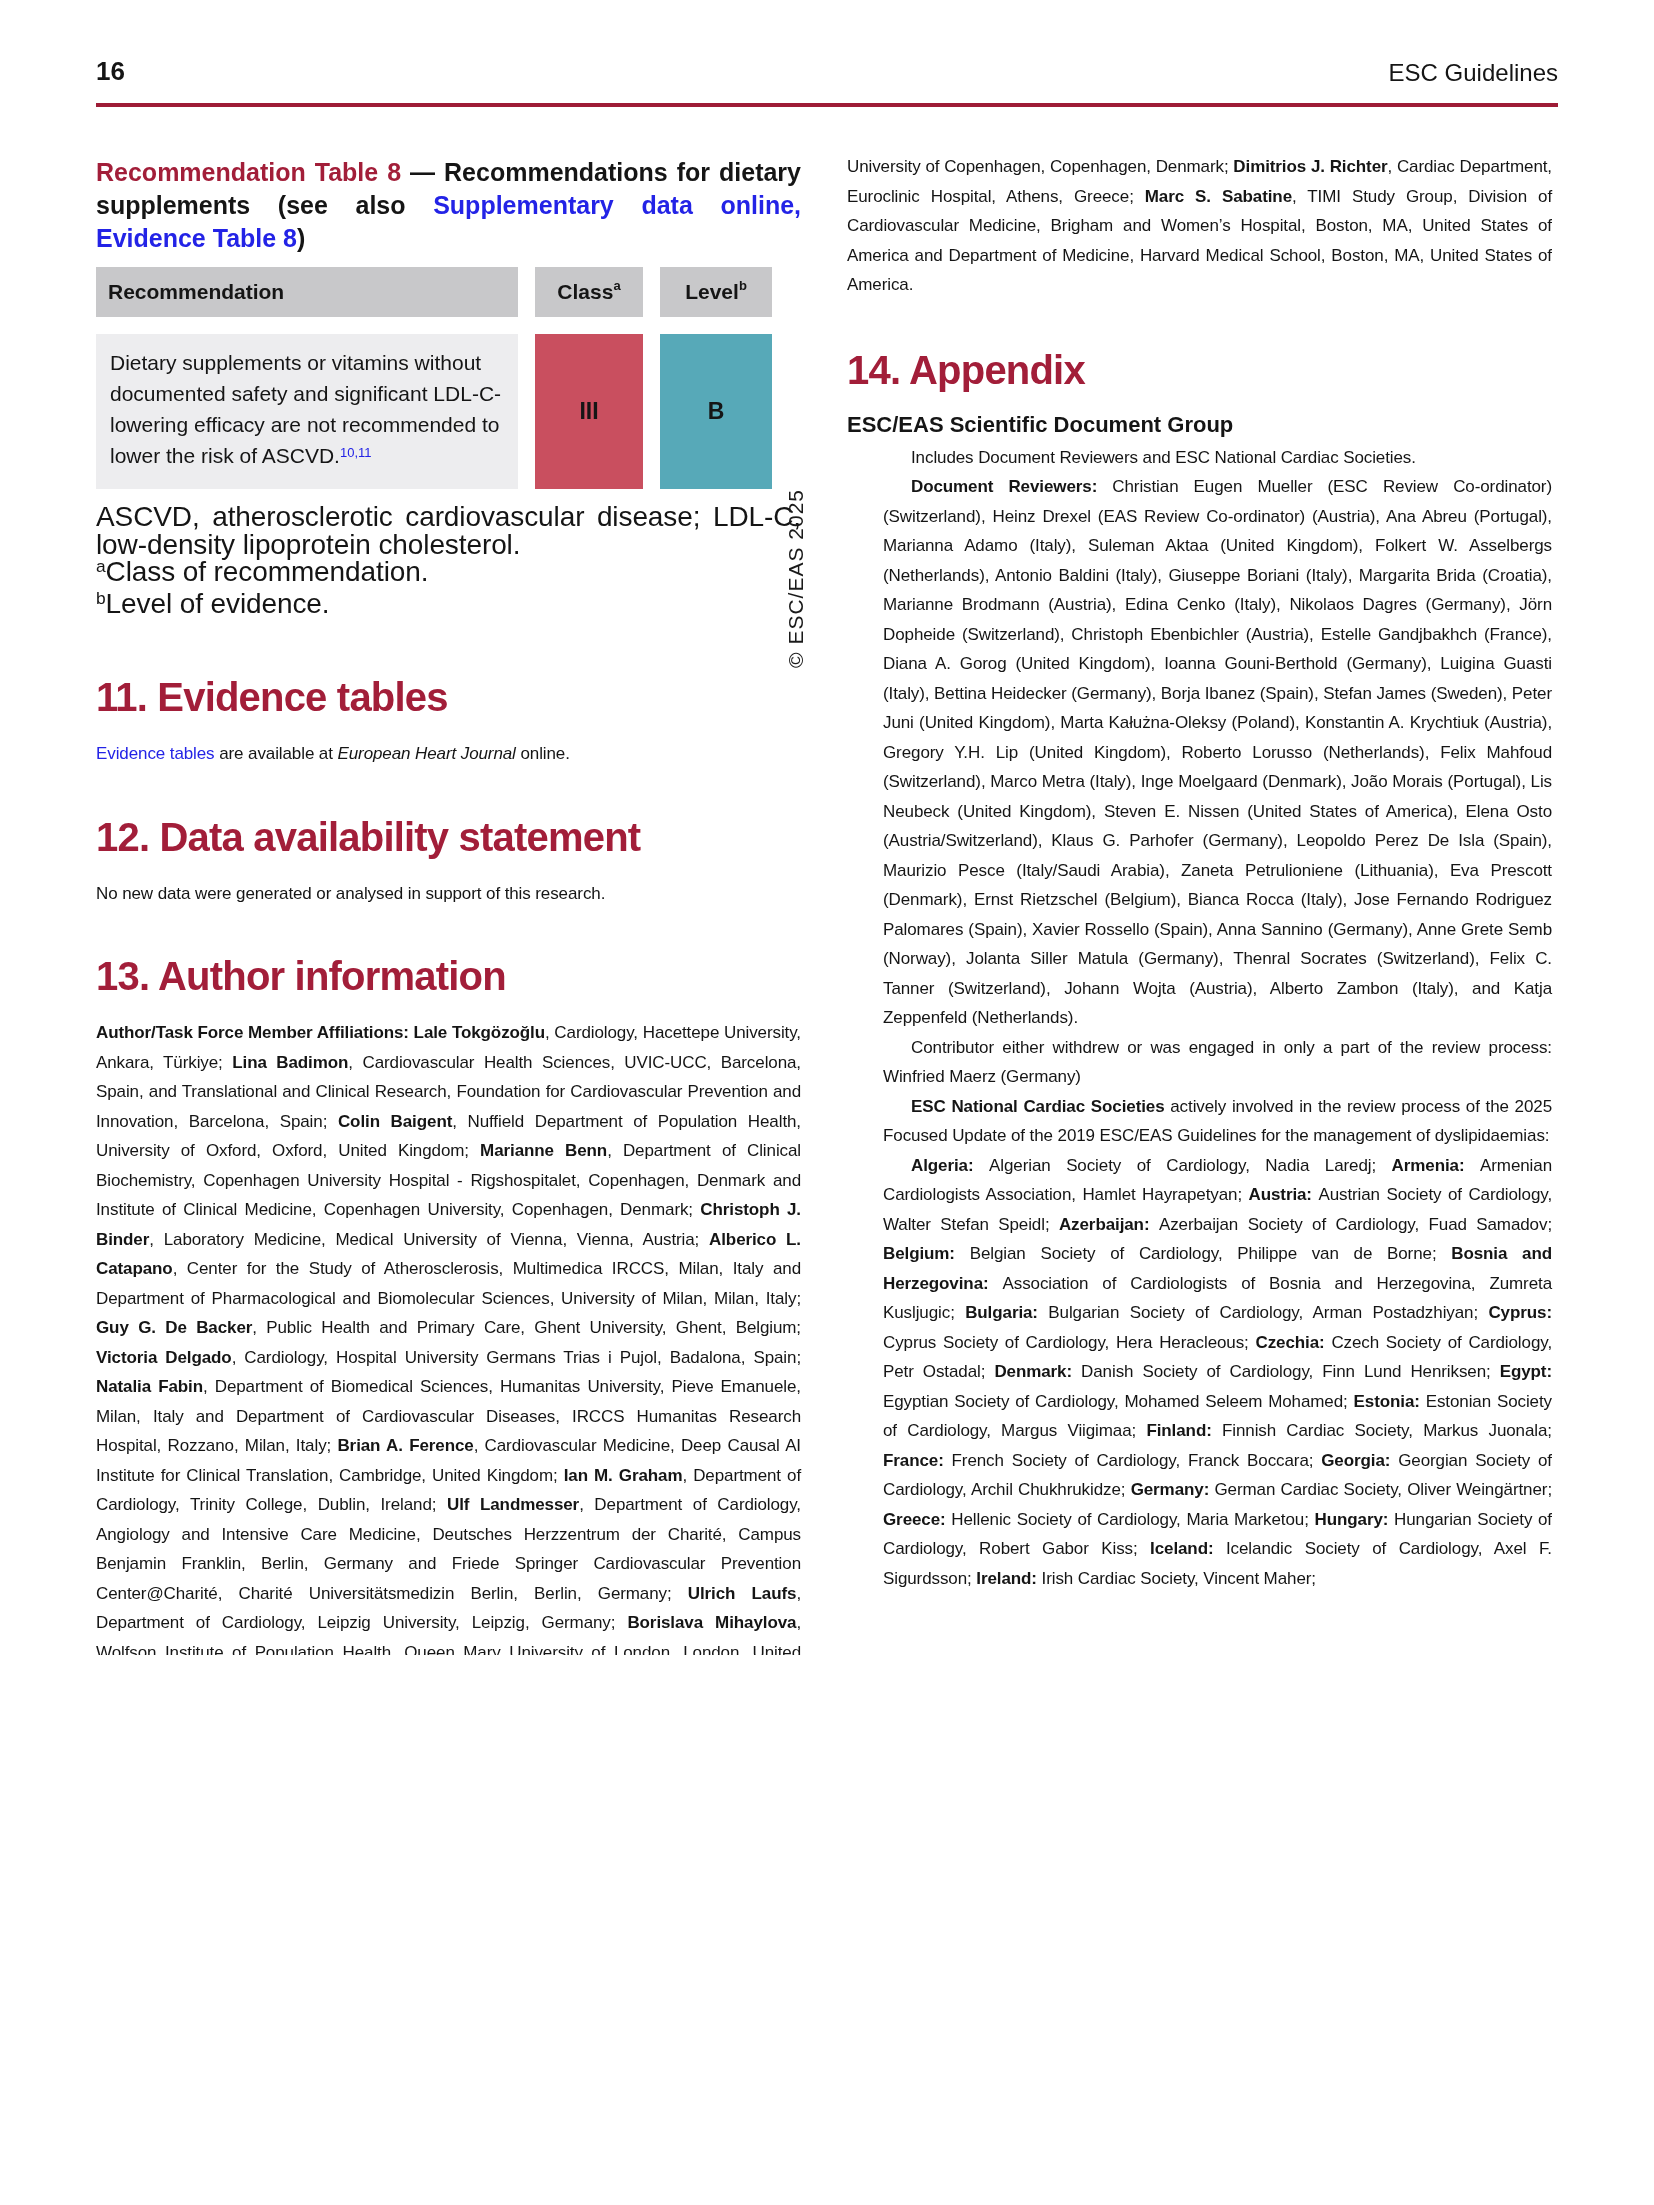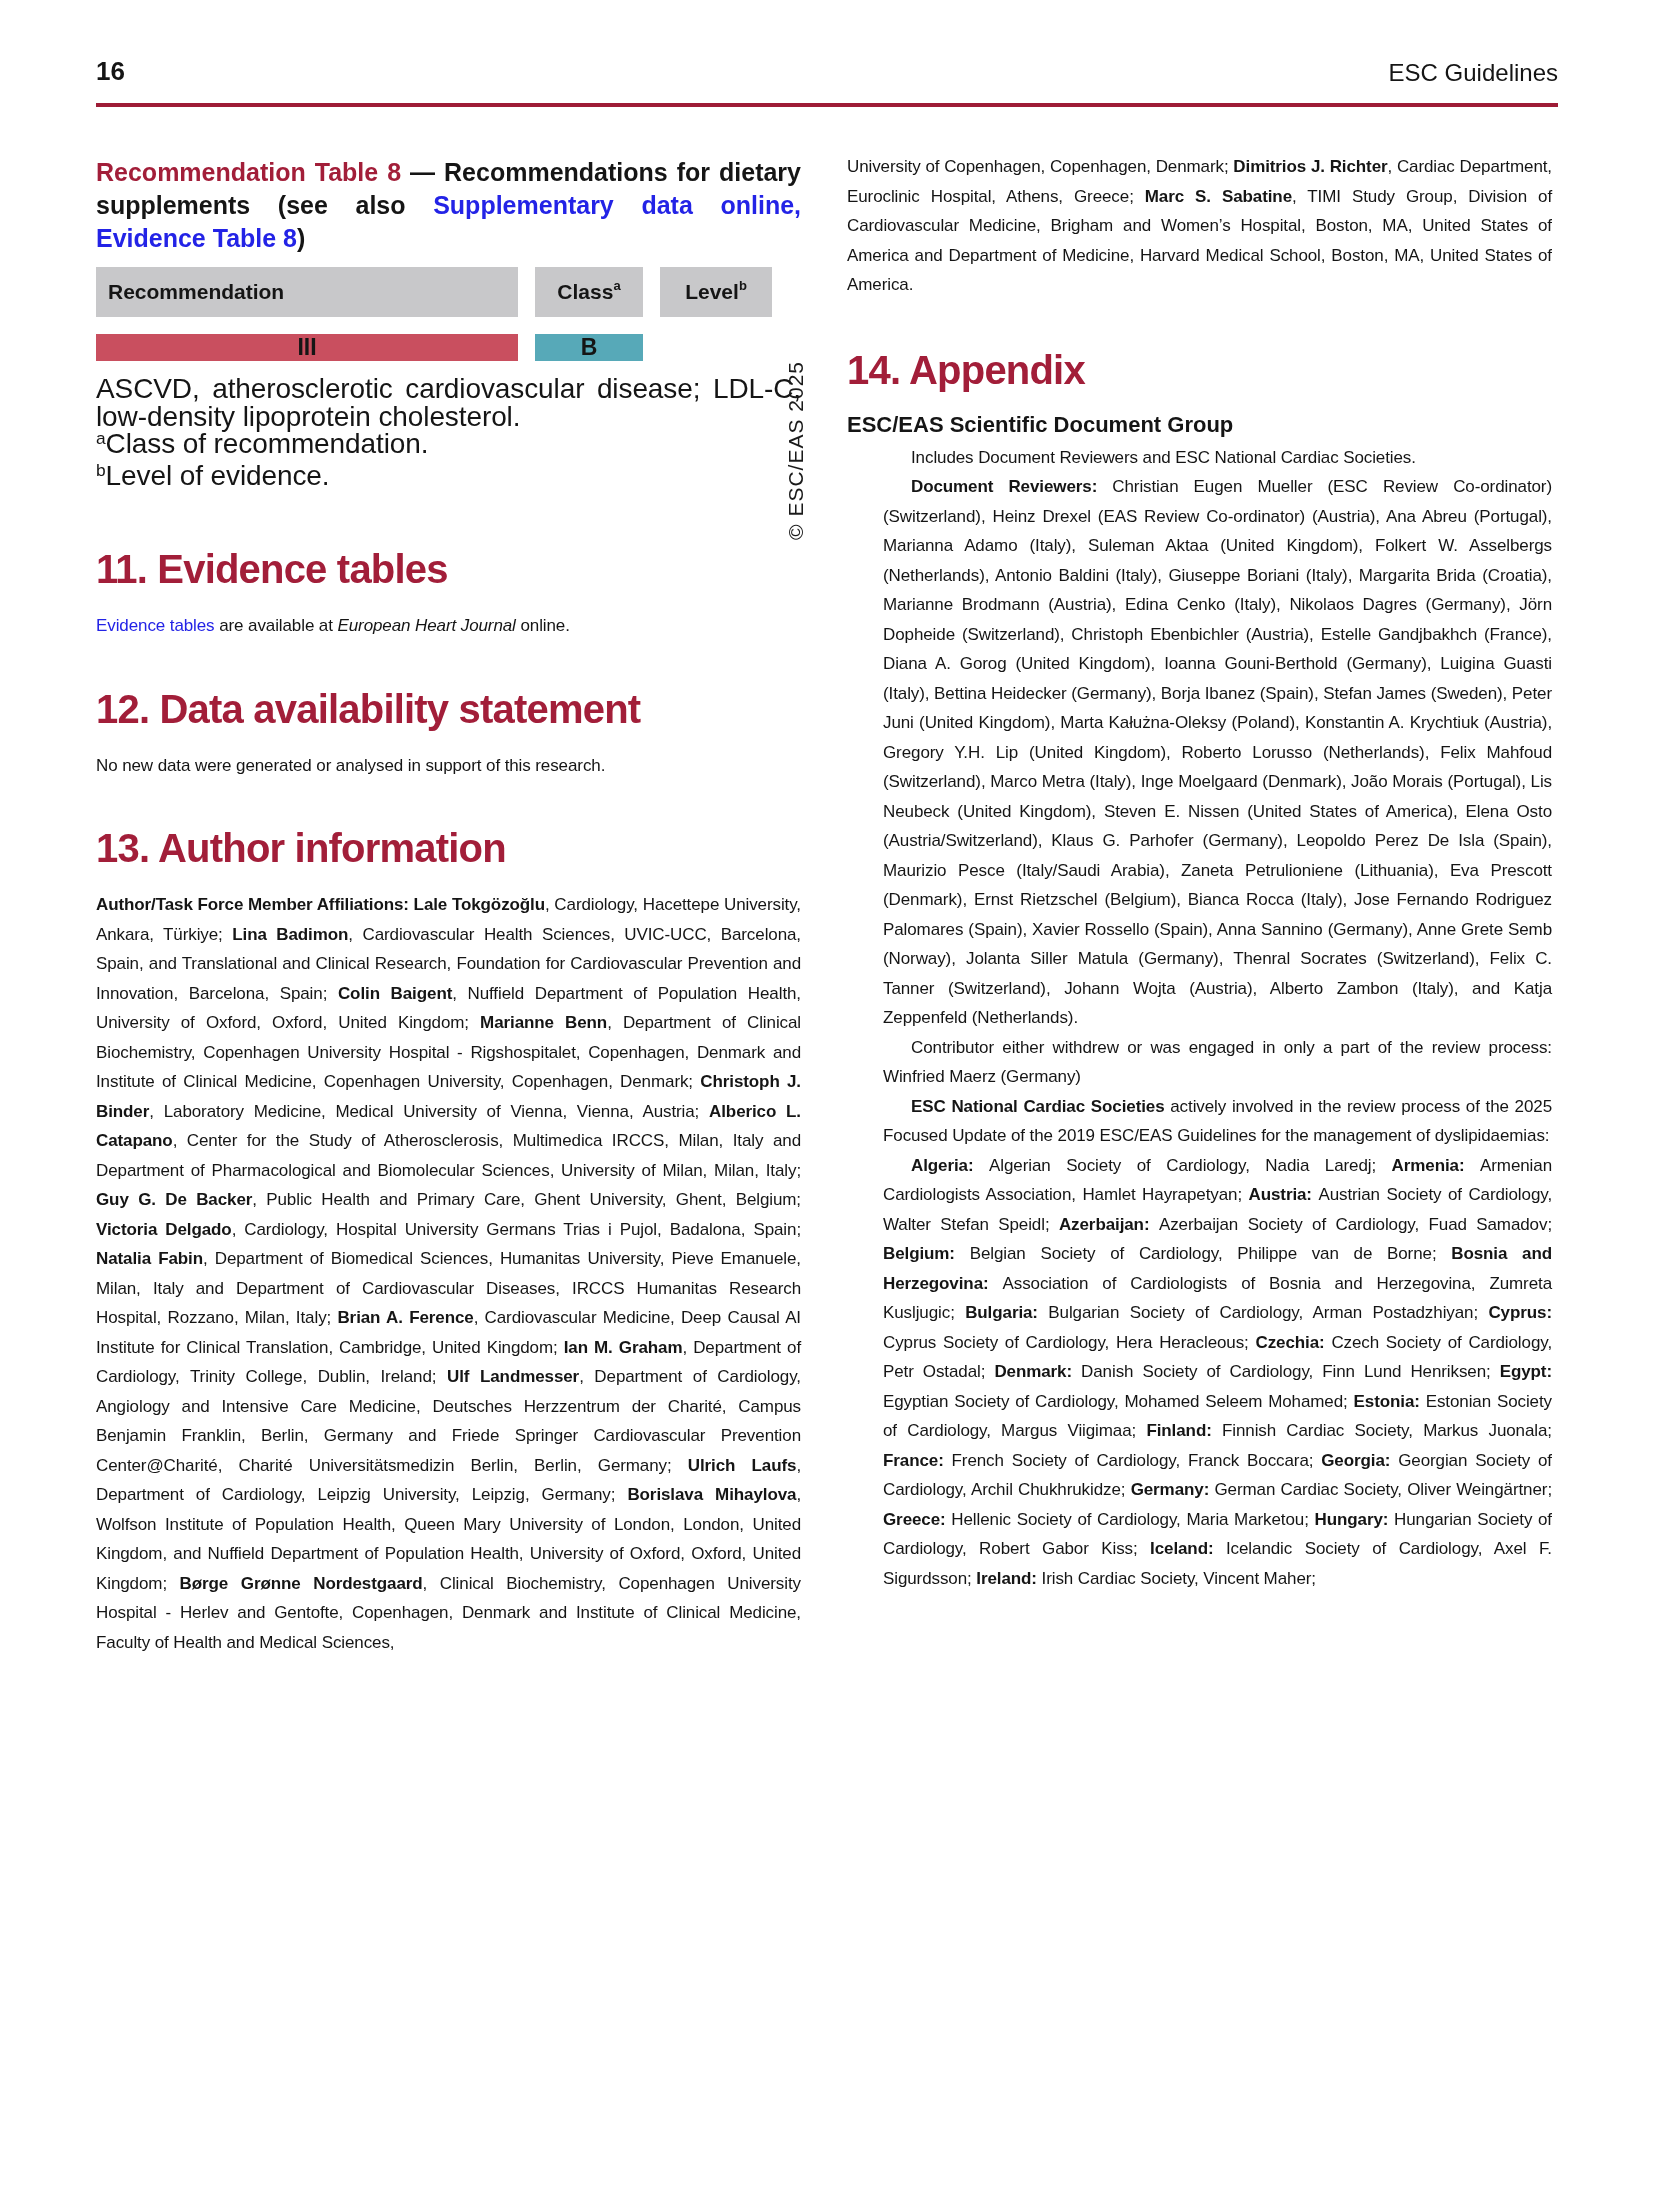--- a/index.html
+++ b/index.html
@@ -55,20 +55,21 @@
         <div class="rt-grid">
           <div class="rt-head">Recommendation</div>
           <div class="rt-head center">
               <span>Class</span>
               <span class="sup">a</span>
             </div>
           <div class="rt-head center">
               <span>Level</span>
               <span class="sup">b</span>
             </div>
+          <div class="rt-rec"><span>Dietary supplements or vitamins without documented safety and significant LDL-C-lowering efficacy are not recommended to lower the risk of ASCVD.</span><span class="sup link">10,11</span></div>
           <div class="rt-class">III</div>
           <div class="rt-level">B</div>
         </div>
         <div class="copyright">© ESC/EAS 2025</div>
       </div>
 
       <div class="footnotes">
         <p class="footnote"><span>ASCVD, atherosclerotic cardiovascular disease; LDL-C, low-density lipoprotein cholesterol.</span></p>
         <p class="footnote"><span class="sup">a</span><span>Class of recommendation.</span></p>
         <p class="footnote"><span class="sup">b</span><span>Level of evidence.</span></p>

